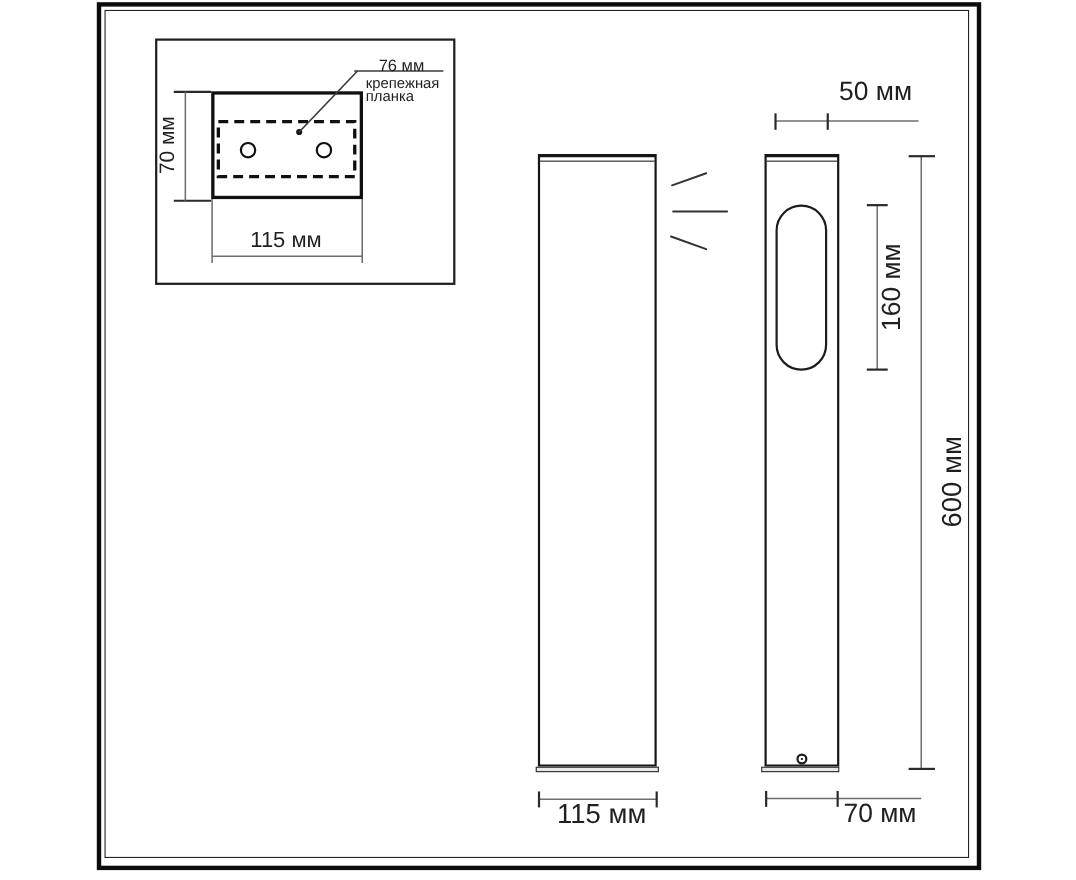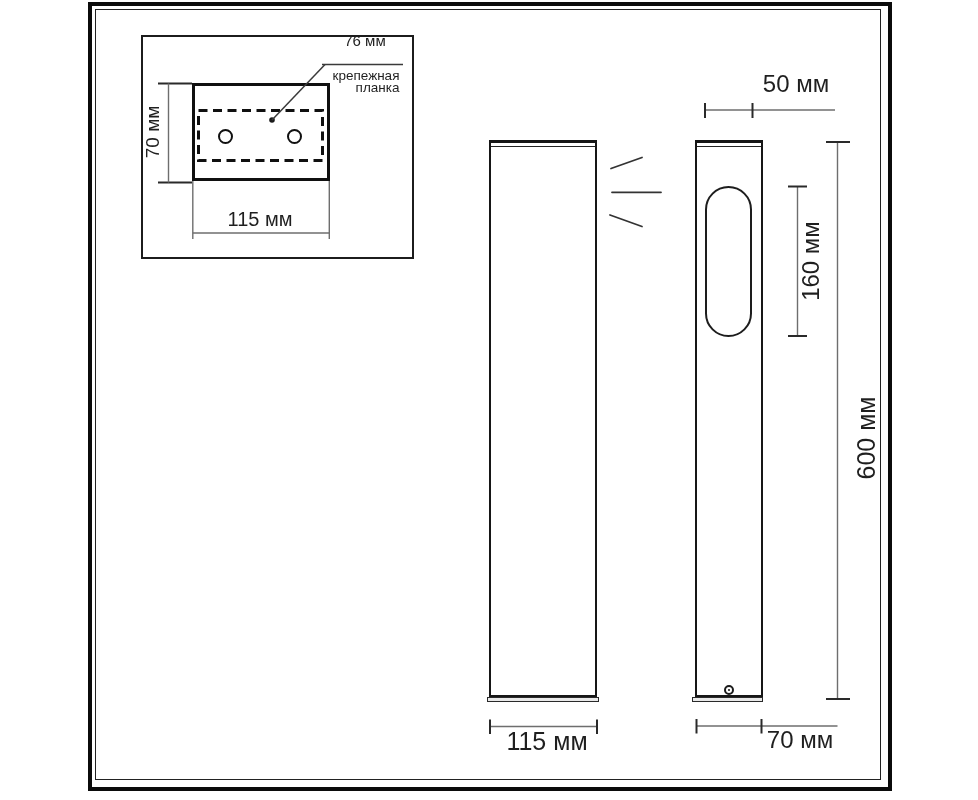--- a/index.html
+++ b/index.html
@@ -42,21 +42,21 @@
 
   
   .lbl{position:absolute;white-space:nowrap;transform:translate(-50%,-50%);color:#1f1f1f;}
   .lbl-v{position:absolute;white-space:nowrap;transform:translate(-50%,-50%) rotate(-90deg);color:#1f1f1f;}
   .f24{font-size:24px;}
   .f25{font-size:25px;}
   .f20{font-size:20px;}
   .f19{font-size:19px;}
   .f15{font-size:15px;}
   .caption{position:absolute;left:366px;top:70px;transform:translateX(-50%);
-           font-size:13.5px;line-height:12px;text-align:right;}
+           font-size:13.5px;line-height:12px;text-align:left;}
 </style>
 </head>
 <body>
 
 <div class="canvas">
 
   <div class="frame-outer"></div>
   <div class="frame-inner"></div>
 
   <div class="inset"></div>
@@ -110,21 +110,21 @@
 
     <line class="dim" x1="490" y1="726.5" x2="597" y2="726.5"></line>
     <line class="tick" x1="490" y1="719.5" x2="490" y2="734"></line>
     <line class="tick" x1="597" y1="719.5" x2="597" y2="734"></line>
 
     <line class="dim" x1="696.5" y1="726" x2="837.5" y2="726"></line>
     <line class="tick" x1="696.5" y1="719" x2="696.5" y2="733.5"></line>
     <line class="tick" x1="761.5" y1="719" x2="761.5" y2="733.5"></line>
   </svg>
 
-  <div class="lbl f15" style="left:365px;top:40px;">76 мм</div>
+  <div class="lbl f15" style="left:365px;top:60px;">76 мм</div>
   <div class="caption">
     <div>крепежная</div>
     <div>планка</div>
   </div>
   <div class="lbl-v f19" style="left:153px;top:132px;">70 мм</div>
   <div class="lbl f20" style="left:260px;top:219px;">115 мм</div>
 
   <div class="lbl f24" style="left:796px;top:84px;">50 мм</div>
   <div class="lbl-v f24" style="left:811px;top:261px;">160 мм</div>
   <div class="lbl-v f25" style="left:866px;top:438px;">600 мм</div>

